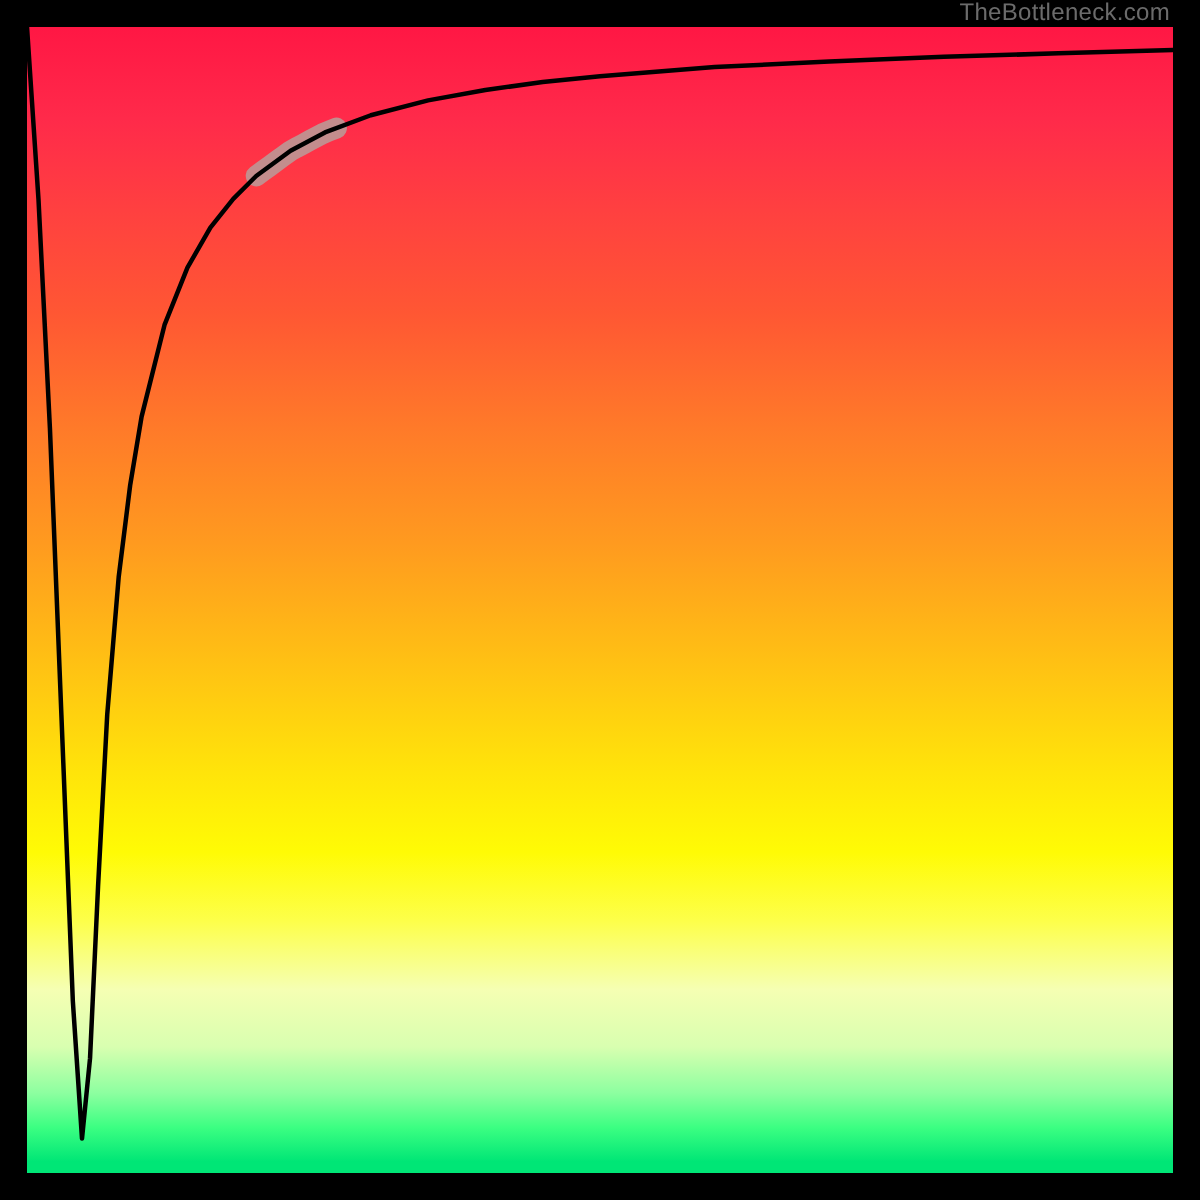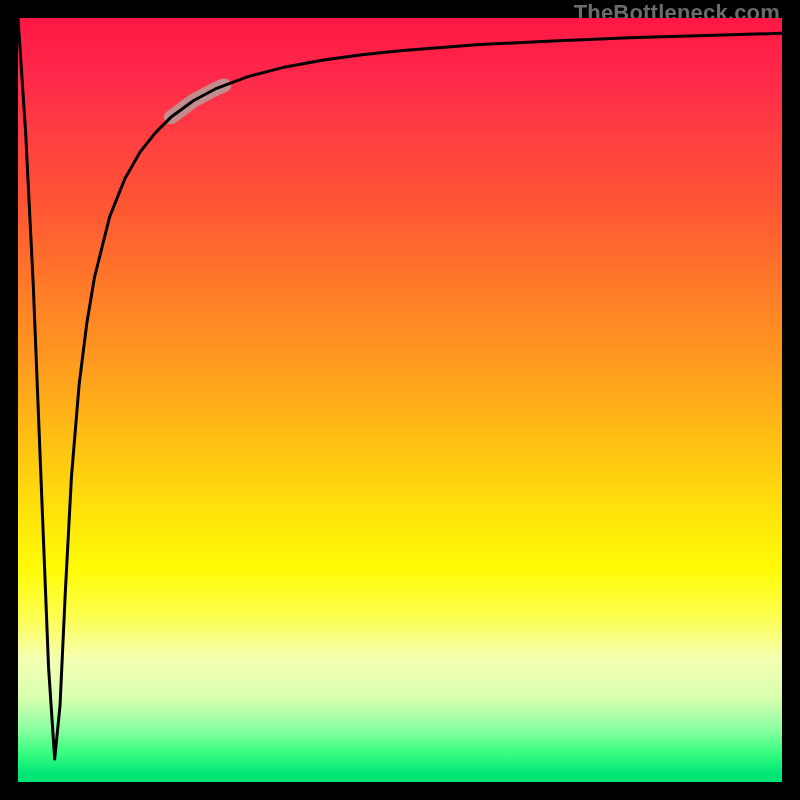--- a/index.html
+++ b/index.html
@@ -51,23 +51,23 @@
   }
   .curve {
     position: absolute;
     inset: 0;
   }
   .watermark {
     position: absolute;
     top: 0;
     right: 20px;
     color: #6b6b6b;
-    font-size: 22px;
+    font-size: 16px;
     letter-spacing: 0.2px;
-    font-weight: 700;
+    font-weight: 400;
     user-select: none;
   }
 </style>
 </head>
 <body>
 
 <div class="frame">
 
   <div class="watermark">TheBottleneck.com</div>
 

